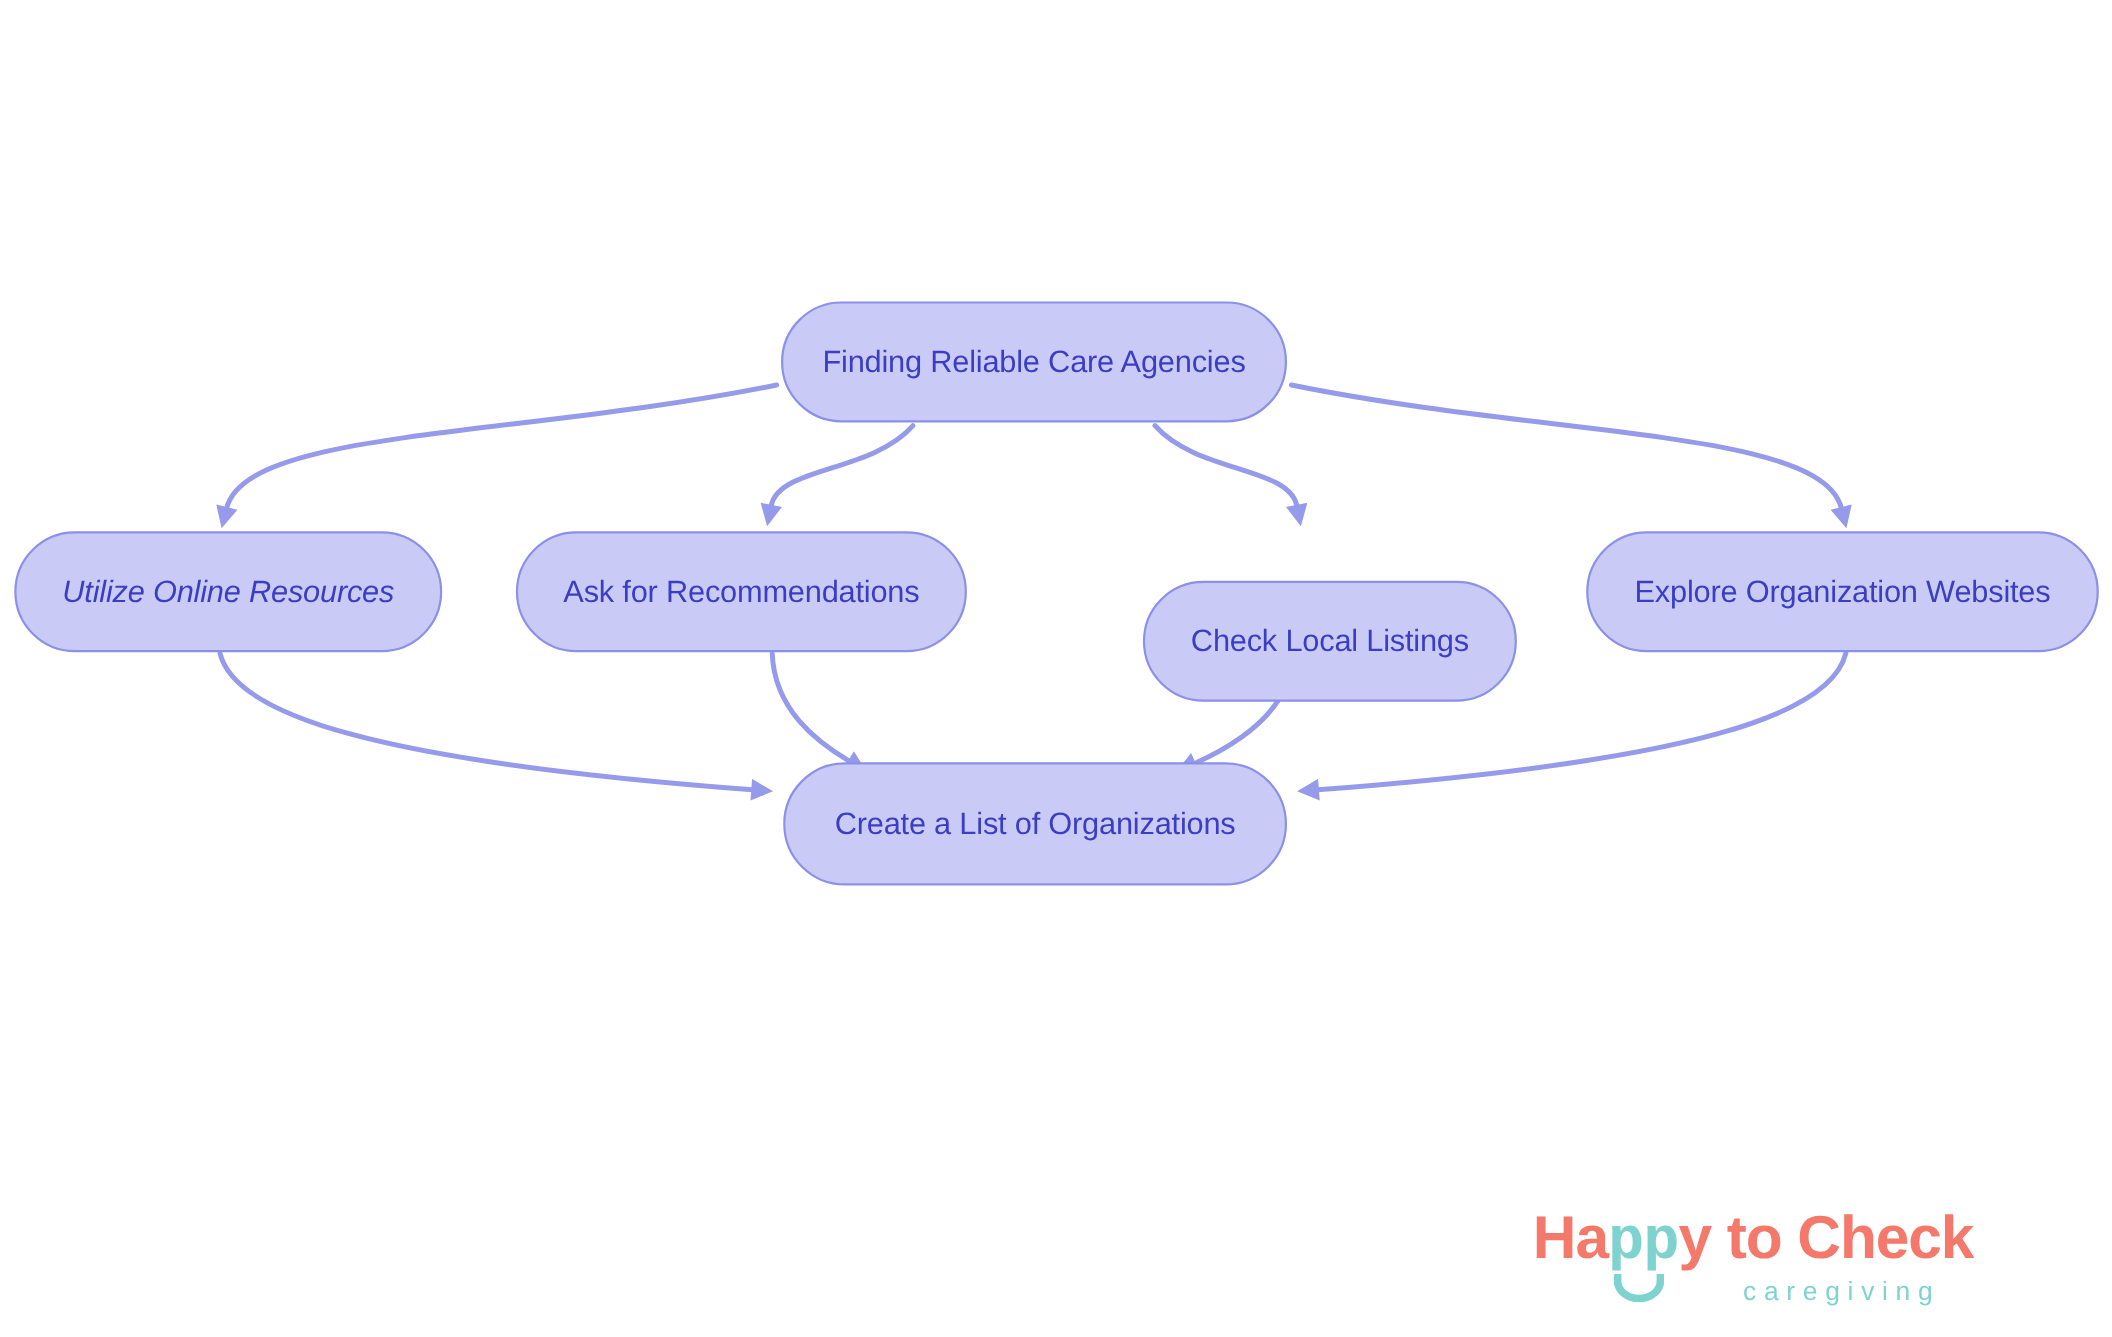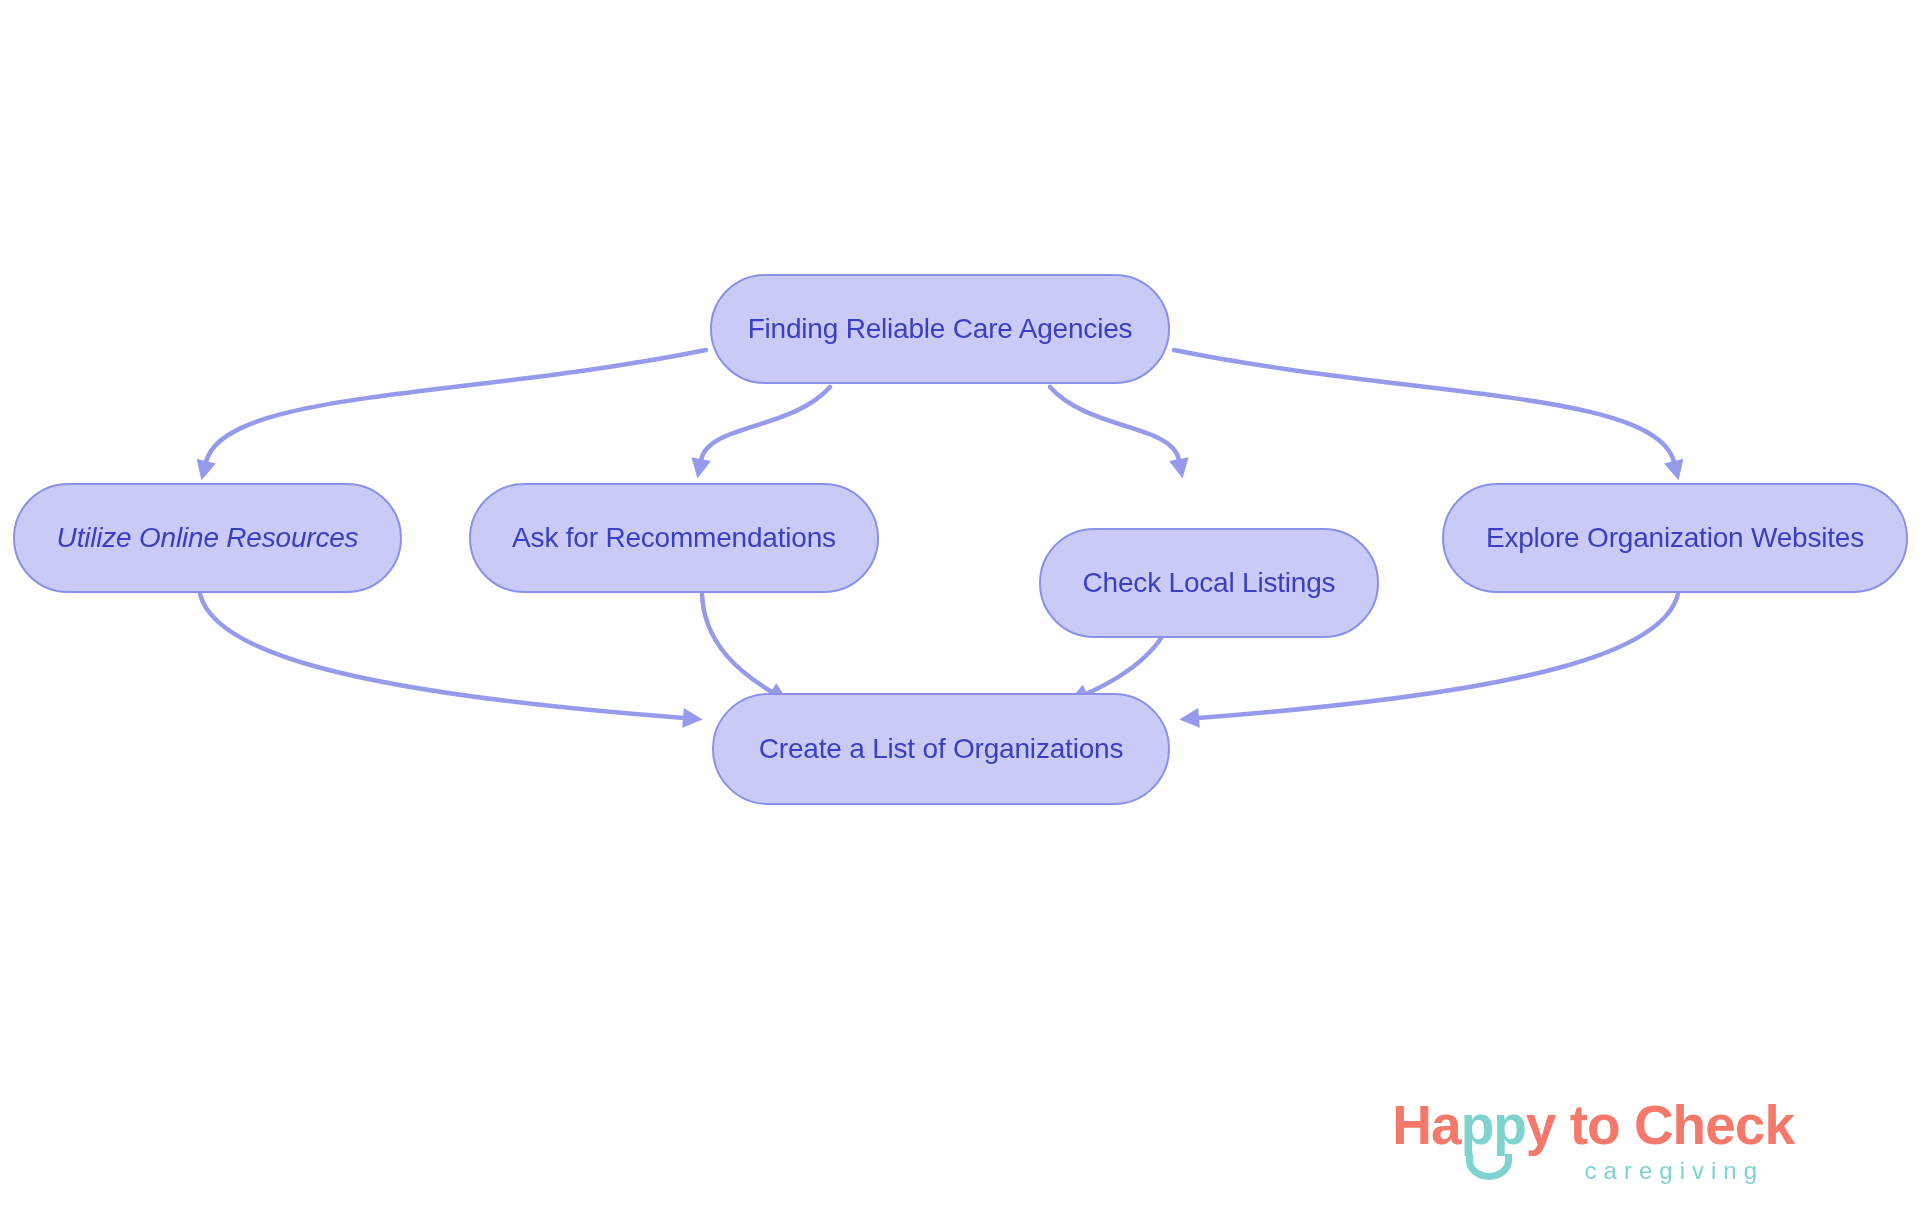--- a/index.html
+++ b/index.html
@@ -64,21 +64,21 @@
   .logo-title {
     font-size: 55px;
     font-weight: bold;
     letter-spacing: -1px;
     color: var(--logo-coral);
     white-space: nowrap;
     line-height: 1;
   }
   .logo-title .coral { color: var(--logo-coral); }
   .logo-title .teal  { color: var(--logo-teal); }
-  .pp-wrap { position: relative; display: inline-block; }
+  .pp-wrap { position: relative; display: inline-block; font-family: Liberation Mono, monospace; }
   .smile {
     position: absolute;
     left: 5px;
     top: 56px;
     width: 46px;
     height: 26px;
     border: 7px solid var(--logo-teal);
     border-top: none;
     border-radius: 0 0 40px 40px / 0 0 34px 34px;
   }

